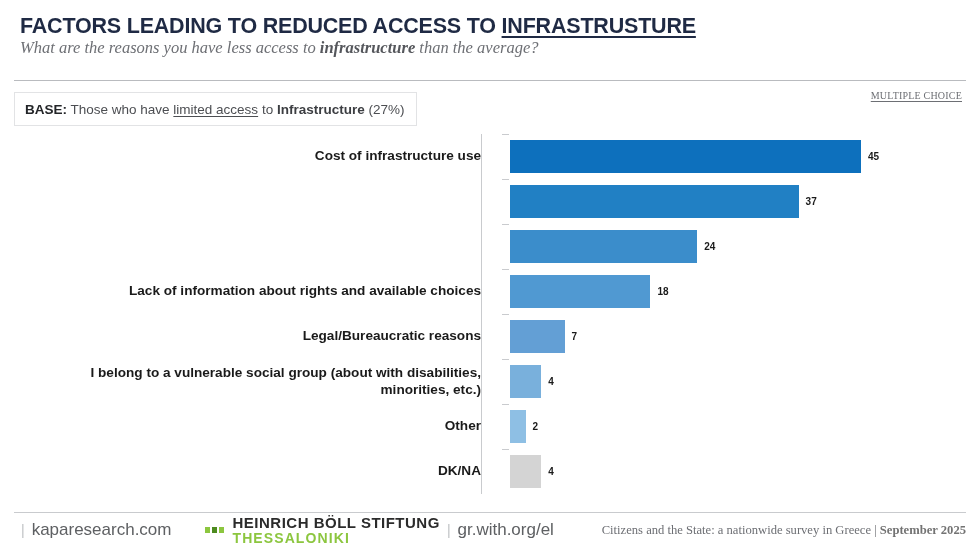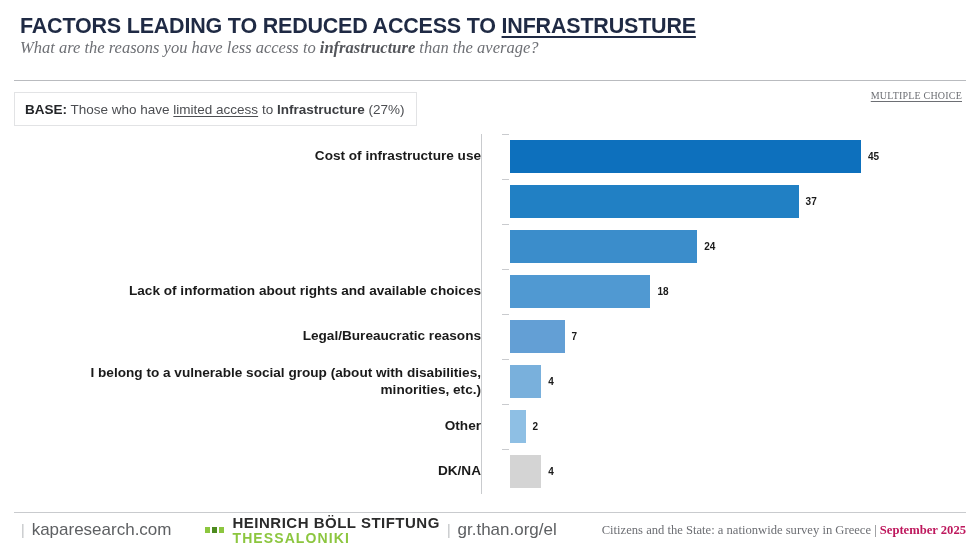--- a/index.html
+++ b/index.html
@@ -142,21 +142,21 @@
   }
   .boell-l2 {
     font-size: 14px; font-weight: bold; color: #8cc63f; letter-spacing: 1.1px;
   }
   .right-foot {
     margin-left: auto;
     font-family: "Liberation Serif", serif;
     font-size: 12.6px;
     color: #6d6f74;
   }
-  .right-foot b { color: #be185d; font-weight: bold; }
+  .right-foot b { color: #737373; font-weight: bold; }
 </style>
 </head>
 <body>
 
 <div class="slide">
 
   <div class="header">
     <div class="title"><span>FACTORS LEADING TO REDUCED ACCESS TO </span><span class="u">INFRASTRUSTURE</span></div>
     <div class="subtitle"><span>What are the reasons you have less access to </span><b>infrastructure</b><span> than the average?</span></div>
   </div>
@@ -246,17 +246,17 @@
         <rect x="0" y="2" width="5" height="6" fill="#8cc63f"></rect>
         <rect x="7" y="2" width="5" height="6" fill="#4d8b1f"></rect>
         <rect x="14" y="2" width="5" height="6" fill="#8cc63f"></rect>
       </svg>
       <div class="boell-txt">
         <div class="boell-l1">HEINRICH BÖLL STIFTUNG</div>
         <div class="boell-l2">THESSALONIKI</div>
       </div>
     </div>
     <span class="sep">|</span>
-    <span class="url">gr.than.org/el</span>
+    <span class="url">gr.with.org/el</span>
 
     <div class="right-foot"><span>Citizens and the State: a nationwide survey in Greece | </span><b>September 2025</b></div>
   </div>
 </div>
 
 </body></html>

